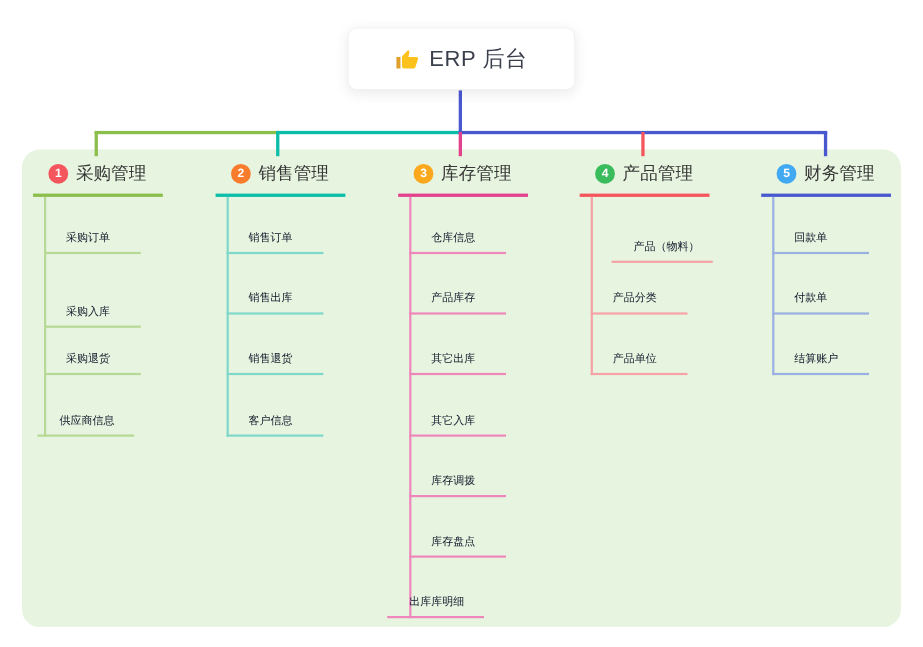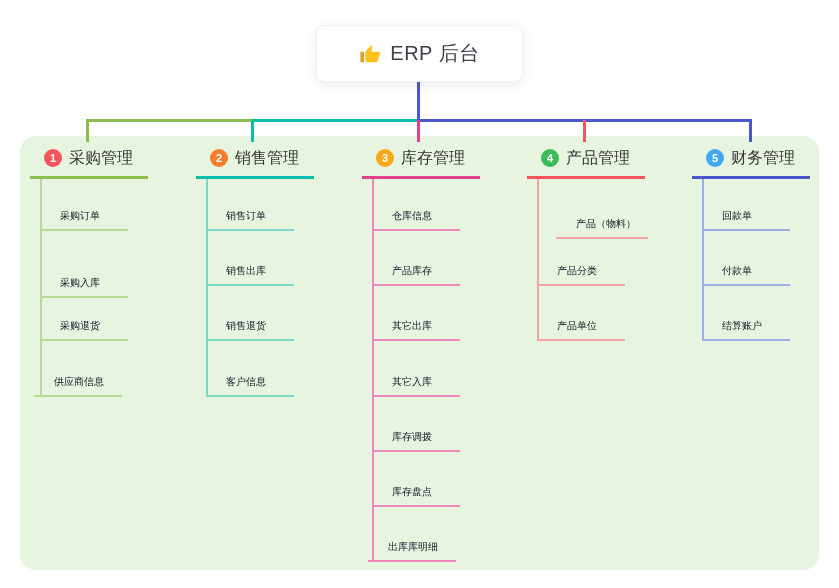--- a/index.html
+++ b/index.html
@@ -104,21 +104,21 @@
       </div>
       <div class="item" style="left: 372px; top: 365.6px; height: 31px; border-bottom-color: rgb(238, 135, 188);">
         <span class="item-label">其它入库</span>
       </div>
       <div class="item" style="left: 372px; top: 420.8px; height: 31px; border-bottom-color: rgb(238, 135, 188);">
         <span class="item-label">库存调拨</span>
       </div>
       <div class="item" style="left: 372px; top: 476px; height: 31px; border-bottom-color: rgb(238, 135, 188);">
         <span class="item-label">库存盘点</span>
       </div>
-      <div class="item" style="left: 368px; top: 531.2px; height: 31px; border-bottom-color: rgb(238, 135, 188);">
+      <div class="item" style="left: 352px; top: 531.2px; height: 31px; border-bottom-color: rgb(238, 135, 188);">
         <span class="item-label">出库库明细</span>
       </div>
       <div class="branch-label-row" style="left: 541px; top: 147px;">
         <span class="badge" style="background: rgb(59, 188, 92);">4</span>
         <span class="branch-label">产品管理</span>
       </div>
       <div class="thick-line" style="left: 527px; top: 176px; width: 118px; height: 3px; background: rgb(245, 86, 94);"></div>
       <div class="spine-line" style="left: 537px; top: 179px; width: 2px; height: 162.4px; background: rgb(246, 162, 166);"></div>
       <div class="item" style="left: 537px; top: 208px; height: 31px; border-bottom-color: rgb(246, 162, 166); margin-left: 19px;">
         <span class="item-label">产品（物料）</span>

